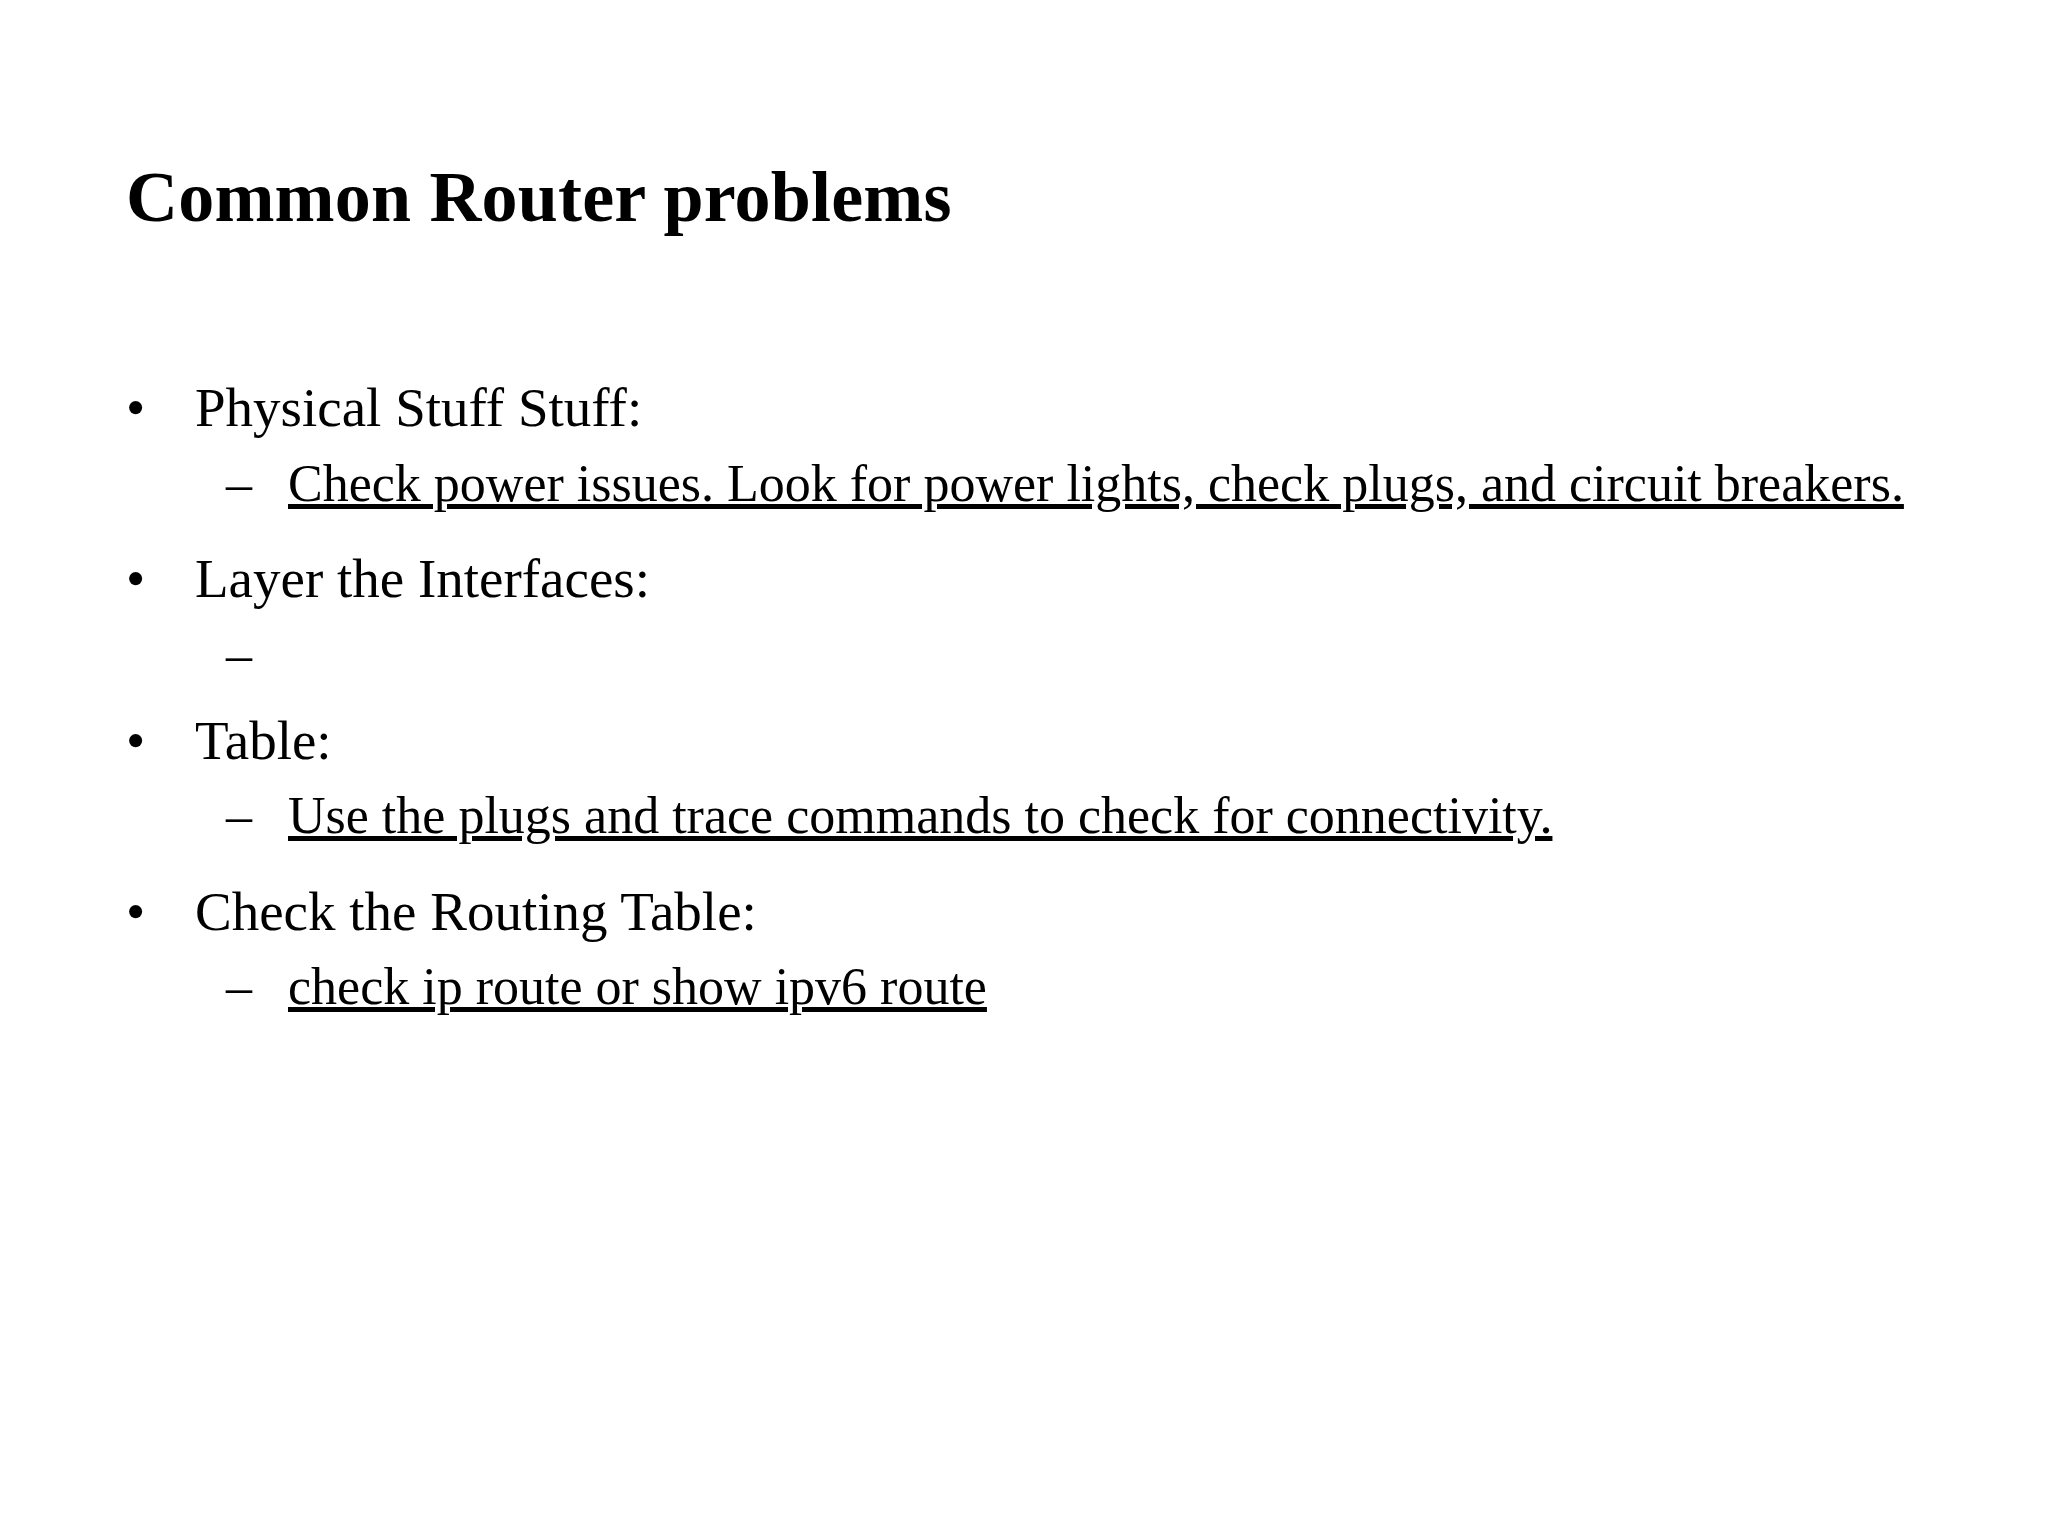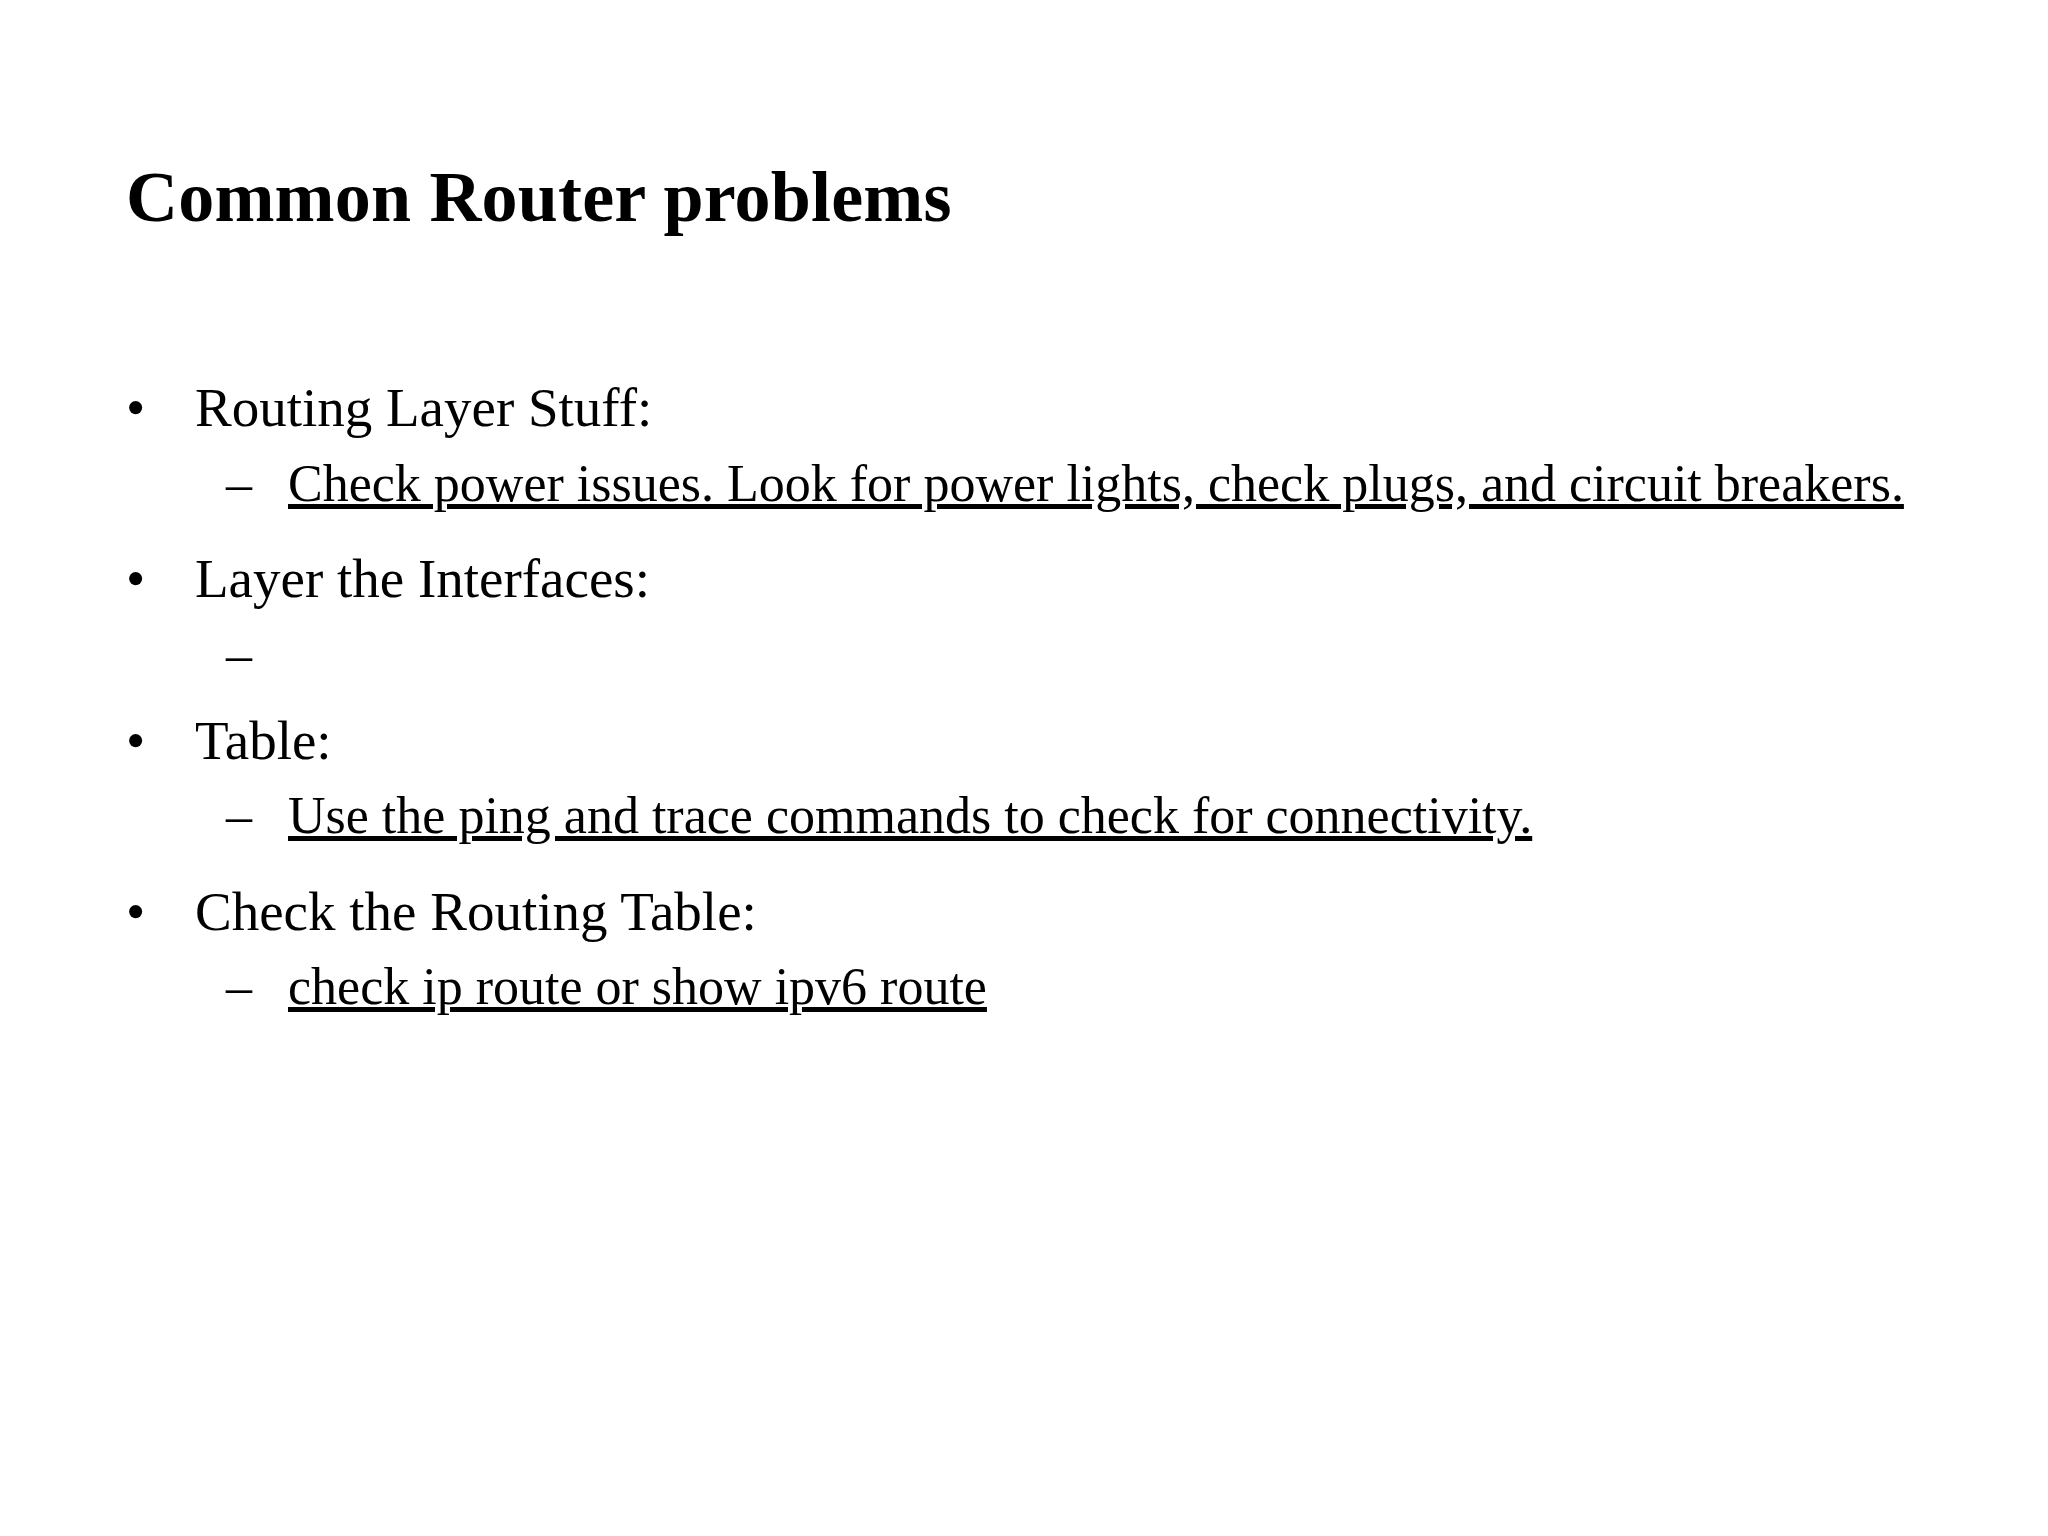--- a/index.html
+++ b/index.html
@@ -100,42 +100,42 @@
 <body>
 
 <div class="slide">
 
   <h1 class="slide-title">Common Router problems</h1>
 
   <div class="body-area">
 
     <div class="l1 gap-after-l1">
       <span class="marker">•</span>
-      <span class="text">Routing Layer Stuff:</span>
+      <span class="text">Physical Stuff Stuff:</span>
     </div>
     <div class="l2 justify gap-after-sub">
       <span class="marker">–</span>
       <span class="text">Check power issues. Look for power lights, check plugs, and circuit breakers.</span>
     </div>
 
     <div class="l1 gap-after-l1">
       <span class="marker">•</span>
       <span class="text">Layer the Interfaces:</span>
     </div>
     <div class="l2 gap-after-sub">
       <span class="marker">–</span>
     </div>
 
     <div class="l1 gap-after-l1">
       <span class="marker">•</span>
       <span class="text">Table:</span>
     </div>
     <div class="l2 justify gap-after-sub">
       <span class="marker">–</span>
-      <span class="text">Use the ping and trace commands to check for connectivity.</span>
+      <span class="text">Use the plugs and trace commands to check for connectivity.</span>
     </div>
 
     <div class="l1 gap-after-l1">
       <span class="marker">•</span>
       <span class="text">Check the Routing Table:</span>
     </div>
     <div class="l2">
       <span class="marker">–</span>
       <span class="text">check ip route or show ipv6 route</span>
     </div>

